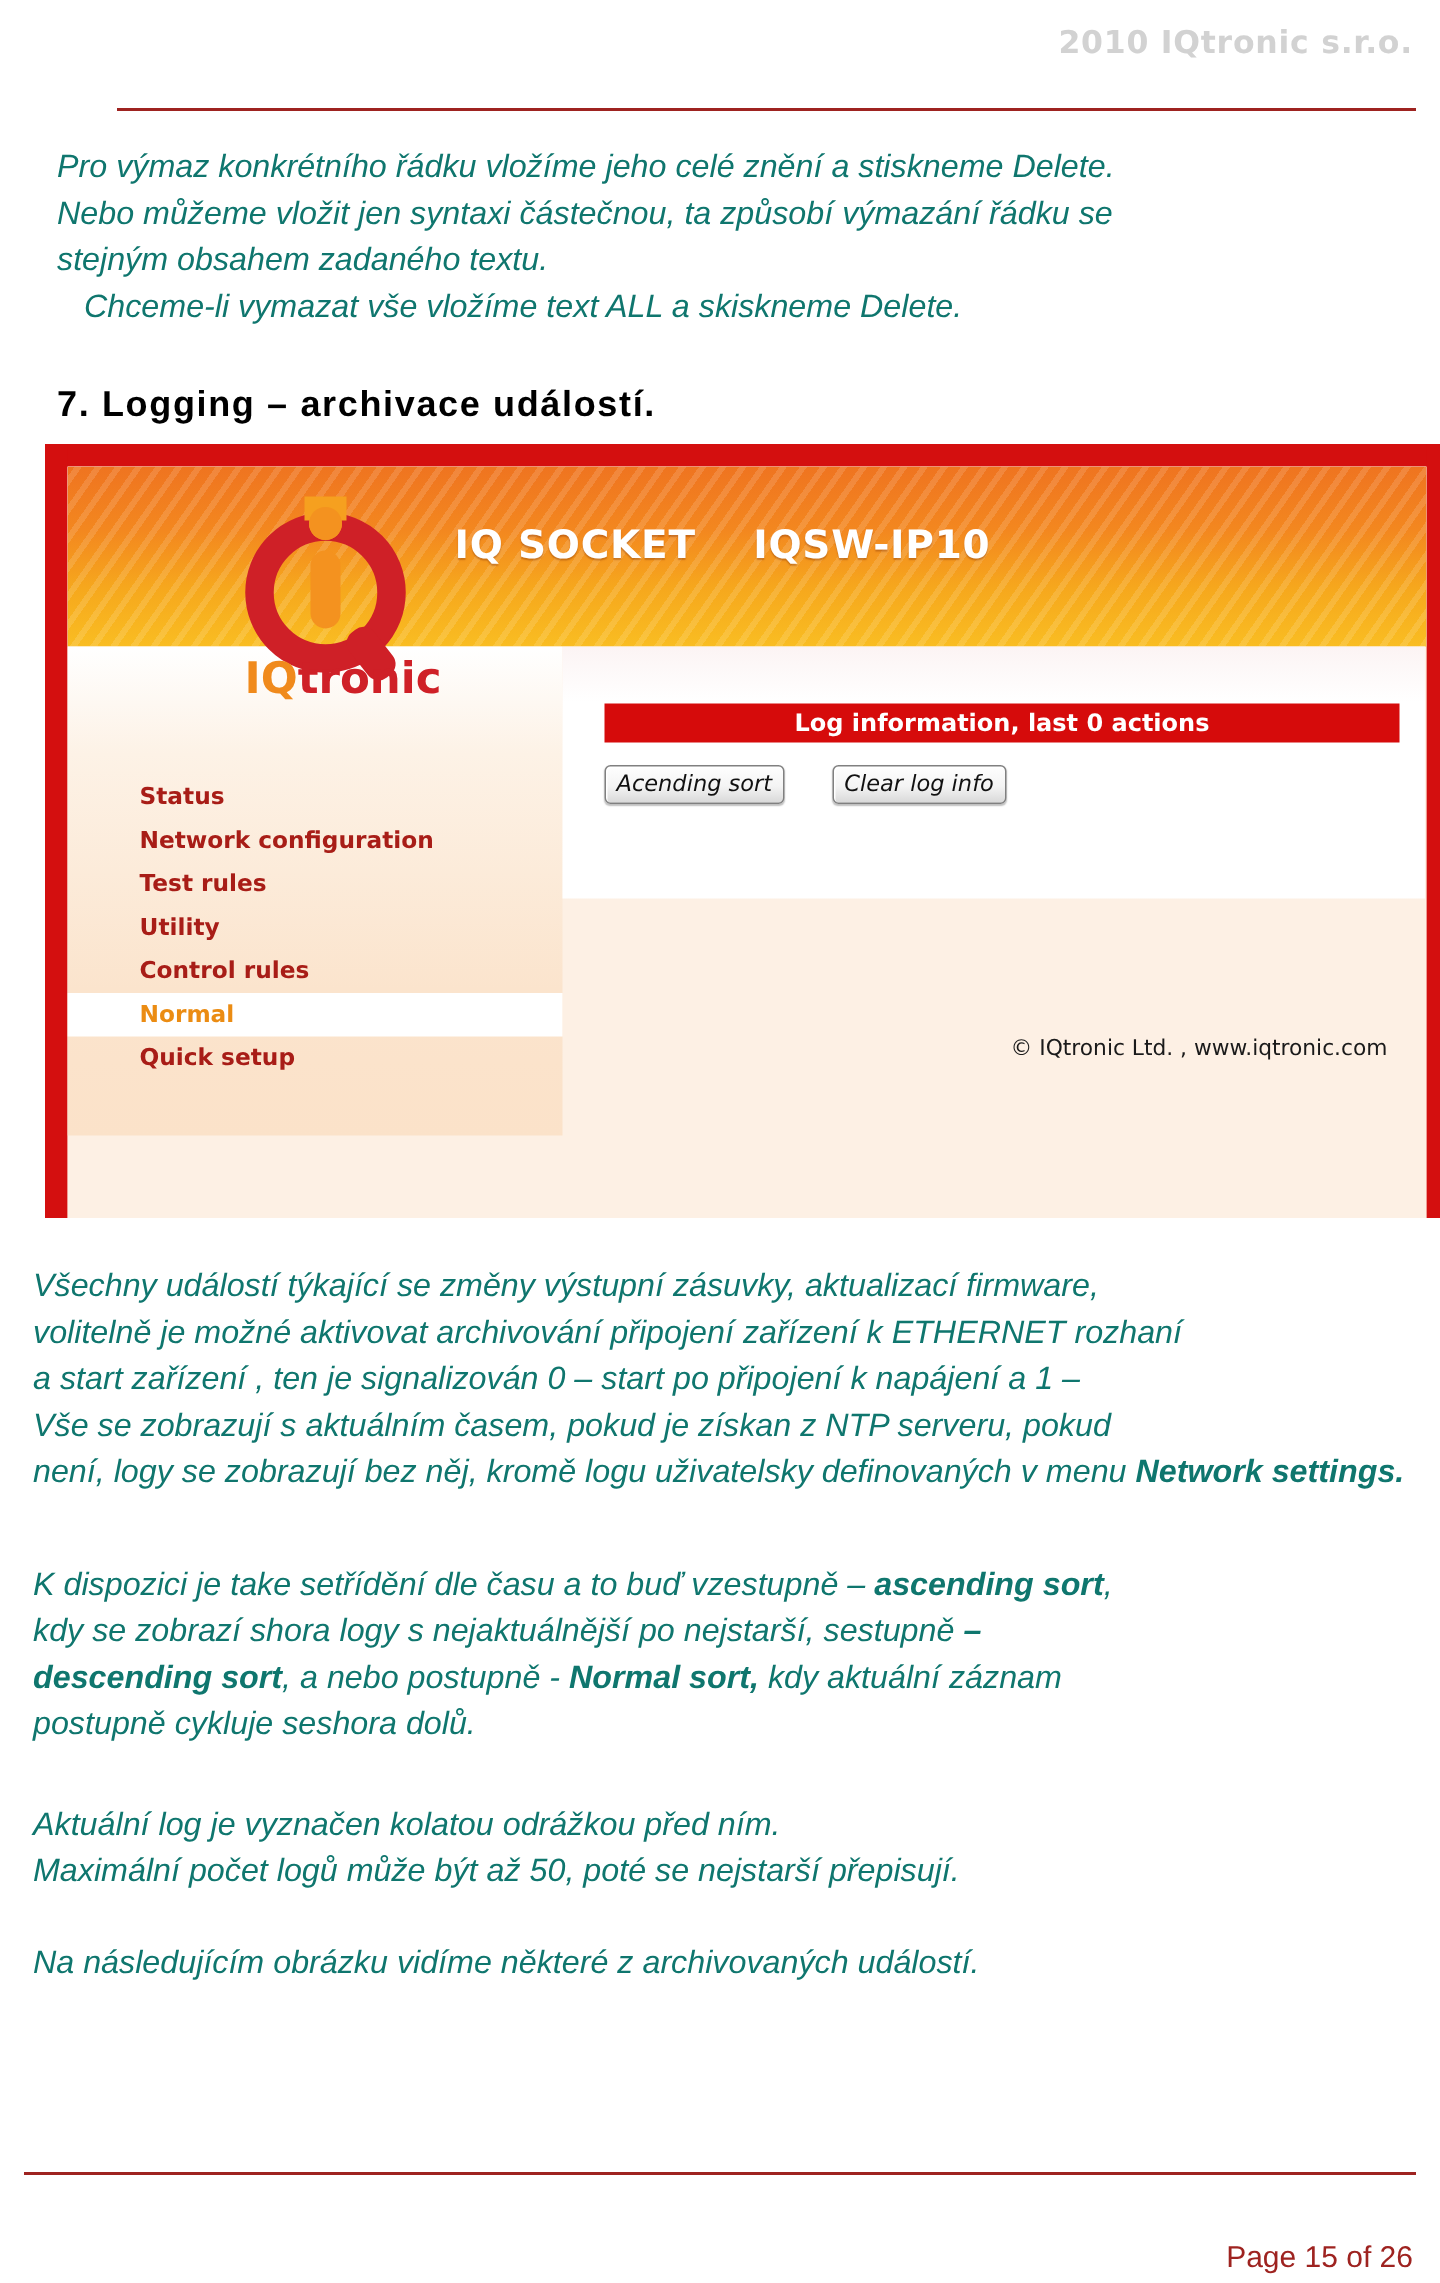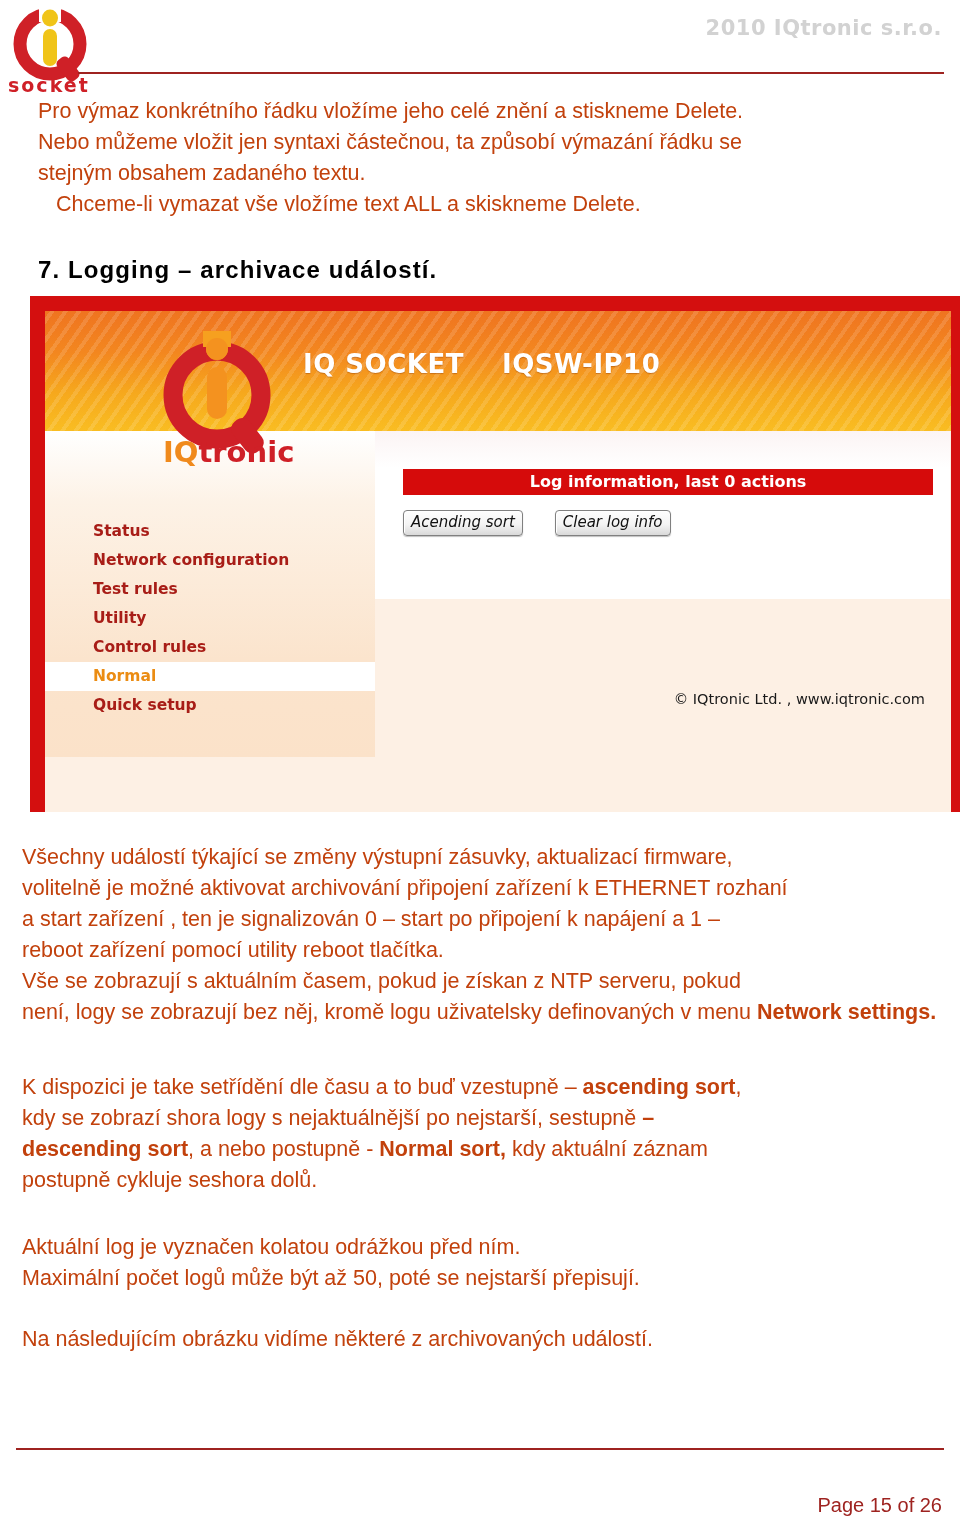--- a/index.html
+++ b/index.html
@@ -50,22 +50,23 @@
     background: #9e2320;
   }
 
   
   .doc-body {
     padding: 0 22px;
   }
   .para {
     font-size: 21.5px;
     line-height: 31px;
-    color: #c2410c;
+    color: #0f766e;
     margin: 0;
+    font-style: italic;
   }
   .indent-1 { padding-left: 16px; }
   .indent-2 { padding-left: 34px; }
   .spacer-30 { height: 30px; }
   .spacer-36 { height: 36px; }
   .spacer-44 { height: 44px; }
 
   .section-heading {
     font-size: 24px;
     font-weight: bold;
@@ -250,36 +251,20 @@
     font-size: 20px;
     color: #9e2320;
     white-space: nowrap;
   }
 </style>
 </head>
 <body>
 
 <div class="page-header">
 
-  <div class="brand-logo">
-    <svg width="96" height="92" viewBox="0 0 96 92" xmlns="http://www.w3.org/2000/svg">
-      <g>
-
-        <circle cx="44" cy="40" r="30" fill="none" stroke="#cf2027" stroke-width="13"></circle>
-
-        <rect x="33" y="0" width="22" height="18" fill="#ffffff"></rect>
-
-        <rect x="55" y="52" width="14" height="26" rx="5" fill="#cf2027" transform="rotate(-38 62 65)"></rect>
-
-        <ellipse cx="44" cy="14" rx="8" ry="8.5" fill="#f0c419"></ellipse>
-        <rect x="37" y="25" width="14" height="37" rx="7" fill="#f0c419"></rect>
-      </g>
-    </svg>
-    <div style="position:absolute;left:2px;top:70px;font-family:'DejaVu Sans',sans-serif;font-size:19px;font-weight:bold;letter-spacing:2px;color:#cf2027;">socket</div>
-  </div>
 
   <div class="company-line">2010 IQtronic  s.r.o.</div>
   <div class="header-rule"></div>
 </div>
 
 <div class="doc-body">
 
   <p class="para indent-1">Pro výmaz konkrétního  řádku  vložíme jeho celé znění a stiskneme Delete.</p>
   <p class="para indent-1">Nebo můžeme vložit jen syntaxi částečnou, ta způsobí výmazání řádku se</p>
   <p class="para indent-1">stejným obsahem zadaného textu.</p>
@@ -345,21 +330,20 @@
       </div>
 
     </div>
   </div>
 
   <div class="spacer-30"></div>
 
   <p class="para">Všechny událostí týkající se změny výstupní zásuvky, aktualizací firmware,</p>
   <p class="para">volitelně je možné aktivovat archivování připojení zařízení k ETHERNET rozhaní</p>
   <p class="para">a start zařízení , ten je signalizován  0 – start po připojení k napájení a 1 –</p>
-  <p class="para">reboot zařízení pomocí utility reboot tlačítka.</p>
   <p class="para">Vše se zobrazují s aktuálním časem, pokud je získan z NTP serveru, pokud</p>
   <p class="para"><span>není, logy se zobrazují bez něj, kromě logu uživatelsky definovaných v menu </span><b class="strong">Network settings.</b></p>
 
   <div class="spacer-44"></div>
 
   <p class="para"><span>K dispozici je take setřídění dle času a to buď vzestupně – </span><b class="strong">ascending sort</b><span>,</span></p>
   <p class="para"><span>kdy se zobrazí shora logy s nejaktuálnější po nejstarší, sestupně </span><b class="strong">–</b></p>
   <p class="para"><b class="strong">descending sort</b><span>, a nebo postupně - </span><b class="strong">Normal sort,</b><span> kdy aktuální záznam</span></p>
   <p class="para">postupně cykluje seshora dolů.</p>
 

